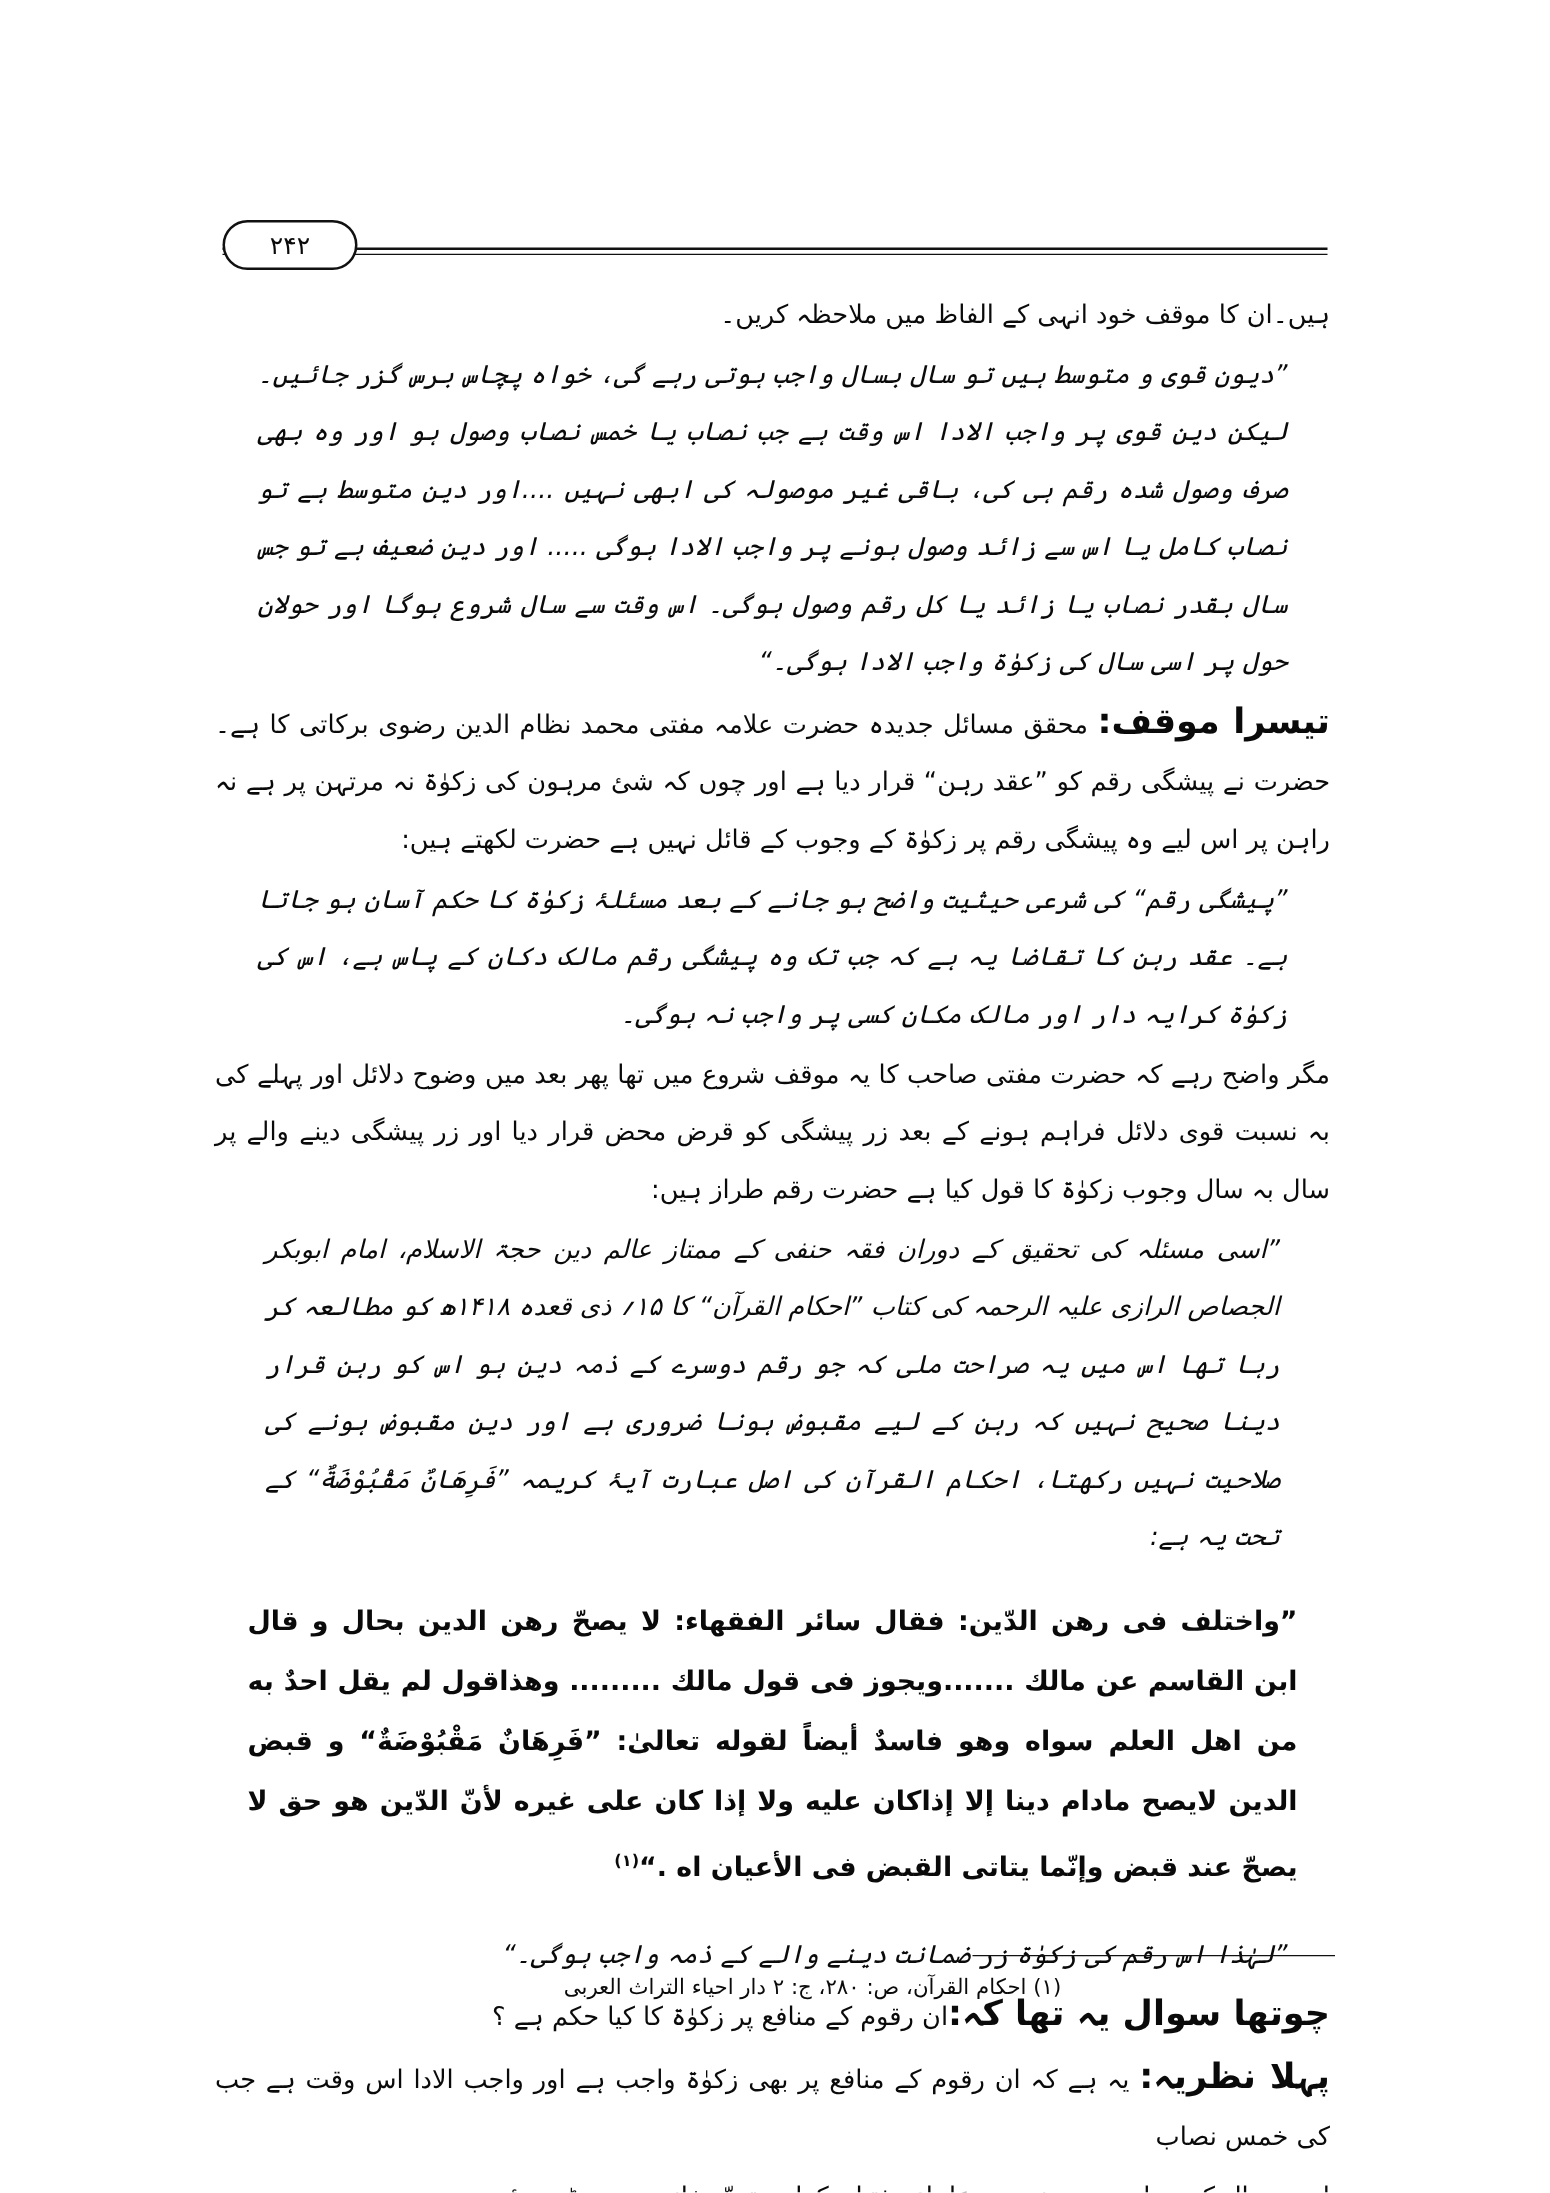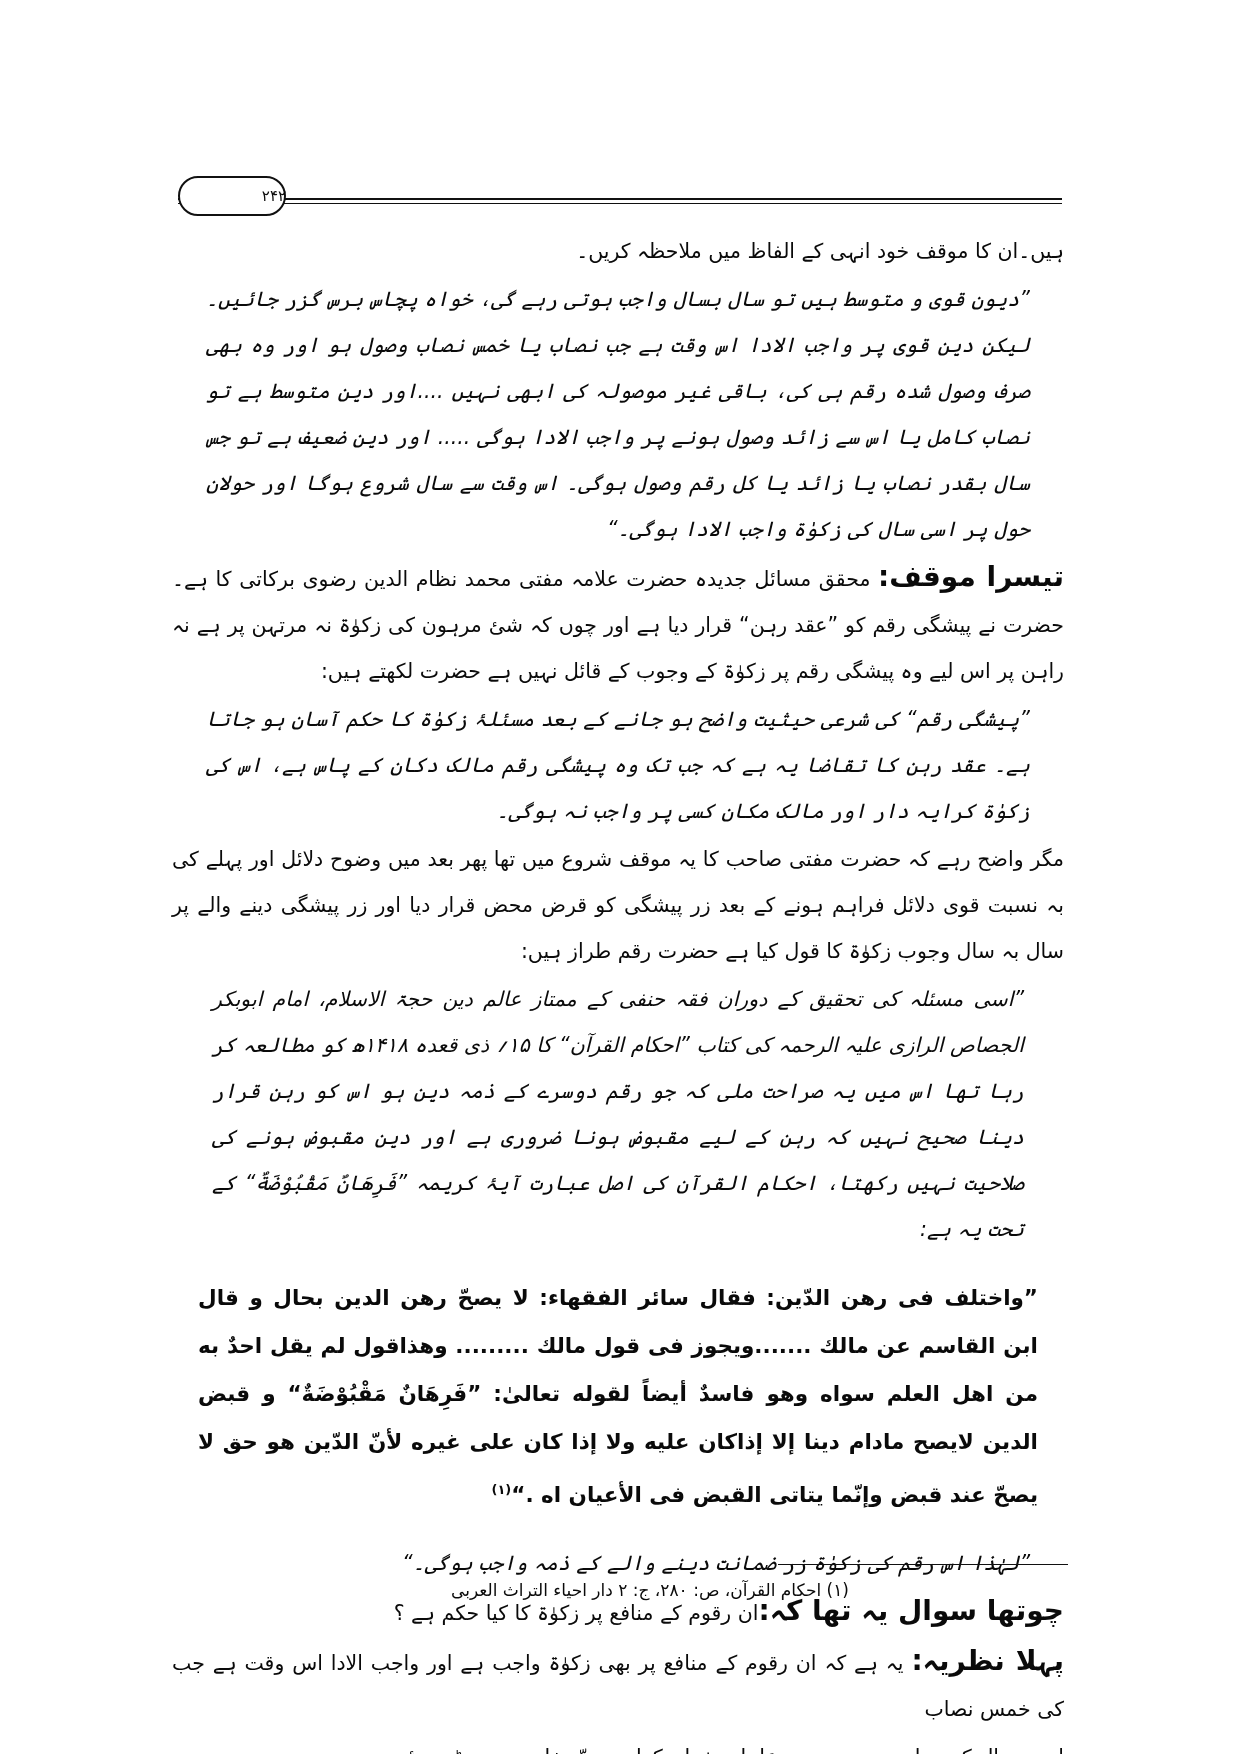--- a/index.html
+++ b/index.html
@@ -56,22 +56,22 @@
     border-radius: 20px;
     box-sizing: border-box;
   }
   .page-number {
     position: absolute;
     top: -2px;
     left: 0;
     width: 108px;
     height: 52px;
     line-height: 40px;
-    text-align: right;
-    font-size: 15px;
+    text-align: center;
+    font-size: 20px;
   }
 
   
   .content {
     position: absolute;
     top: 228px;
     left: 172px;
     right: 176px;
     direction: rtl;
     text-align: justify;

